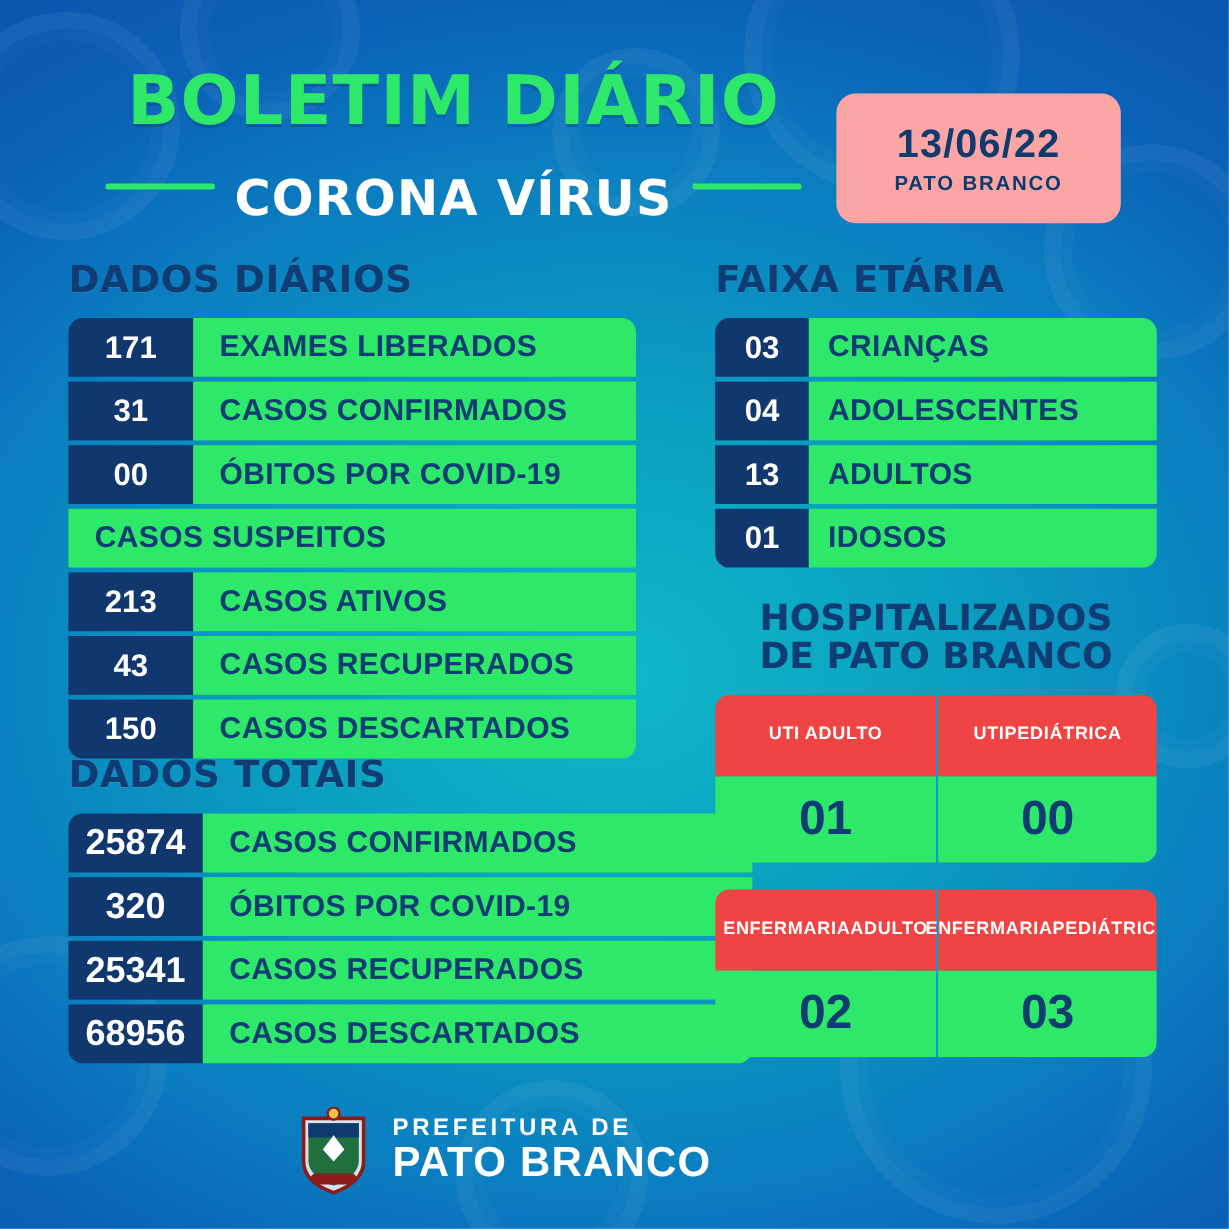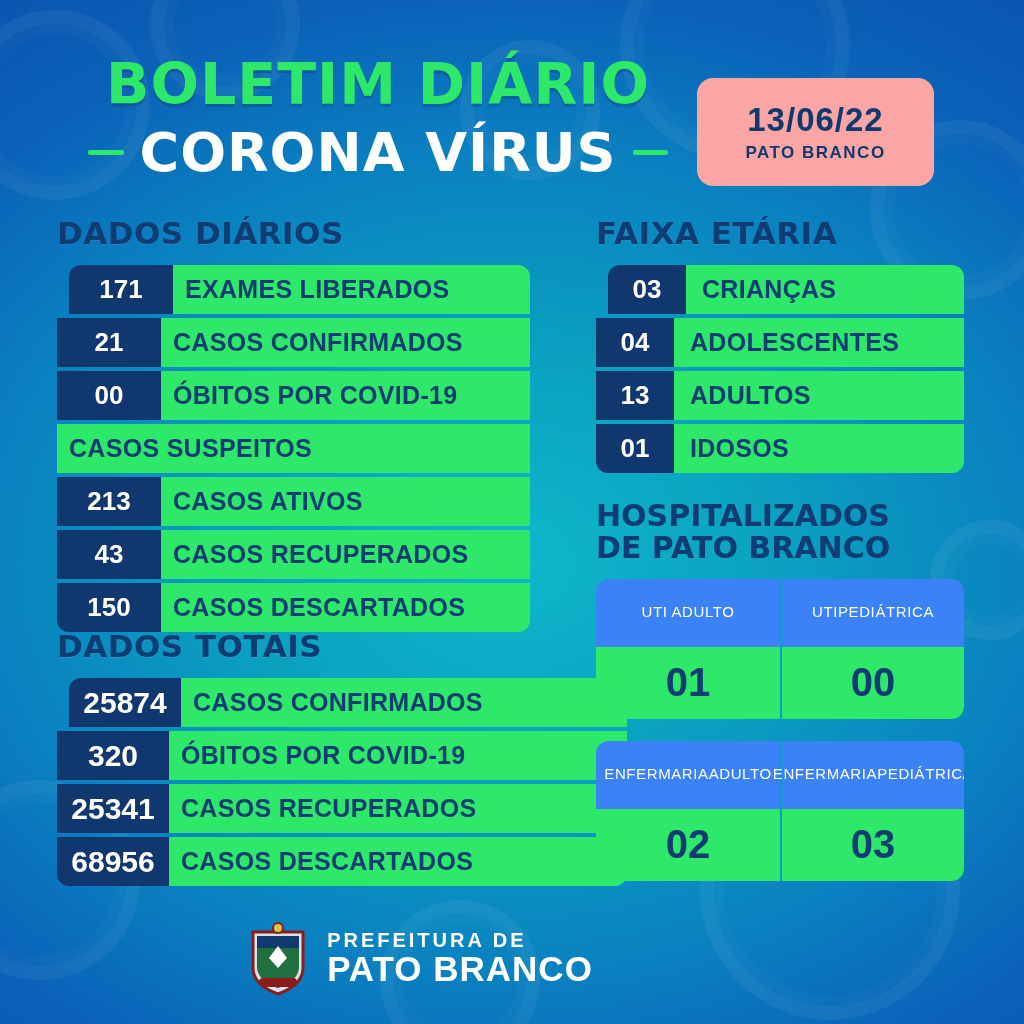--- a/index.html
+++ b/index.html
@@ -38,23 +38,24 @@
   .title-block { position: absolute; left: 88px; top: 0; width: 580px; text-align: center; }
   .title-main {
     font-size: 57px; font-weight: 800; letter-spacing: 1px;
     color: #2ee86a; line-height: 1.0;
     text-shadow: 0 3px 0 rgba(0,40,80,0.25);
     font-family: "DejaVu Sans", sans-serif;
   }
   .title-sub-row { display: flex; align-items: center; justify-content: center; margin-top: 8px; }
   .rule { height: 5px; background: #2ee86a; flex: 1 1 auto; border-radius: 2px; }
   .title-sub {
-    font-size: 54px; font-weight: 800; color: #ffffff; letter-spacing: 1px;
+    font-size: 41px; font-weight: 800; color: #ffffff; letter-spacing: 1px;
     padding: 0 16px; white-space: nowrap;
     font-family: "DejaVu Sans", sans-serif;
+    margin-top: 20px;
   }
   .date-badge {
     position: absolute; left: 697px; top: 22px; width: 237px; height: 108px;
     background: #fca5a5; border-radius: 16px;
     display: flex; flex-direction: column; align-items: center; justify-content: center;
   }
   .date-badge .d1 { font-size: 33px; font-weight: 800; color: #0e3a6e; letter-spacing: 1px; }
   .date-badge .d2 { font-size: 17px; font-weight: 700; color: #0e3a6e; letter-spacing: 1.5px; margin-top: 4px; }
 
   
@@ -67,23 +68,23 @@
   
   .rows { display: flex; flex-direction: column; gap: 4px; }
   .row { display: flex; height: 49px; align-items: stretch; }
   .row .num {
     width: 104px; background: #10376e; color: #ffffff;
     font-size: 26px; font-weight: 800; display: flex; align-items: center; justify-content: center;
   }
   .row .lbl {
     flex: 1; background: #2ee86a; color: #0f3d73;
     font-size: 25px; font-weight: 800; display: flex; align-items: center;
-    padding-left: 12px; letter-spacing: 0.3px;
-  }
-  .rows .row:first-child .num { border-top-left-radius: 12px; margin-left: 12px; }
+    padding-left: 22px; letter-spacing: 0.3px;
+  }
+  .rows .row:first-child .num { border-top-left-radius: 12px; }
   .rows .row:first-child .lbl { border-top-right-radius: 12px; }
   .rows .row:last-child .num { border-bottom-left-radius: 12px; }
   .rows .row:last-child .lbl { border-bottom-right-radius: 12px; }
 
   
   #daily-section { position: absolute; left: 57px; top: 215px; width: 473px; }
   #daily-section .rows { margin-top: 14px; }
 
   
   #totals-section { position: absolute; left: 57px; top: 628px; width: 570px; }
@@ -94,30 +95,30 @@
 
   
   #age-section { position: absolute; left: 596px; top: 215px; width: 368px; }
   #age-section .rows { margin-top: 14px; }
   #age-section .row { height: 49px; }
   #age-section .row .num { width: 78px; font-size: 26px; }
   #age-section .row .lbl { font-size: 25px; padding-left: 16px; }
 
   
   #hosp-section { position: absolute; left: 596px; top: 500px; width: 368px; }
-  .hosp-title { font-size: 30px; font-weight: 800; color: #0f3d73; line-height: 1.08; font-family: "DejaVu Sans", sans-serif; }
+  .hosp-title { font-size: 30px; font-weight: 800; color: #0f3d73; line-height: 1.08; font-family: "DejaVu Sans", sans-serif; text-align: center; }
   .hosp-grid { margin-top: 14px; display: flex; flex-direction: column; gap: 22px; }
   .hosp-card { width: 368px; border-radius: 12px; overflow: hidden; display: flex; }
   .hosp-col { width: 50%; display: flex; flex-direction: column; }
   .hosp-col + .hosp-col .hosp-head { border-left: 2px solid #0a9fc0; }
   .hosp-col + .hosp-col .hosp-val { border-left: 2px solid #0a9fc0; }
   .hosp-head {
-    background: #3b82f6; color: #ffffff; height: 68px;
+    background: #ef4444; color: #ffffff; height: 68px;
     display: flex; align-items: center; justify-content: center; text-align: center;
-    font-size: 15px; font-weight: 400; letter-spacing: 0.6px; line-height: 1.25; padding: 0 6px;
+    font-size: 15px; font-weight: 700; letter-spacing: 0.6px; line-height: 1.25; padding: 0 6px;
   }
   .hosp-val {
     background: #2ee86a; color: #0f3d73; height: 72px;
     display: flex; align-items: center; justify-content: center;
     font-size: 40px; font-weight: 800;
   }
   .hosp-card:first-child .hosp-col:first-child .hosp-head { border-top-left-radius: 12px; }
   .hosp-card:first-child .hosp-col:last-child .hosp-head { border-top-right-radius: 12px; }
   .hosp-card .hosp-col:first-child .hosp-head { border-top-left-radius: 12px; }
   .hosp-card .hosp-col:last-child .hosp-head { border-top-right-radius: 12px; }
@@ -168,21 +169,21 @@
   </div>
 
   <div id="daily-section">
     <div class="sec-title">DADOS DIÁRIOS</div>
     <div class="rows">
       <div class="row">
         <div class="num">171</div>
         <div class="lbl">EXAMES LIBERADOS</div>
       </div>
       <div class="row">
-        <div class="num">21</div>
+        <div class="num">31</div>
         <div class="lbl">CASOS CONFIRMADOS</div>
       </div>
       <div class="row">
         <div class="num">00</div>
         <div class="lbl">ÓBITOS POR COVID-19</div>
       </div>
       <div class="row">
         <div class="lbl">CASOS SUSPEITOS</div>
       </div>
       <div class="row">

